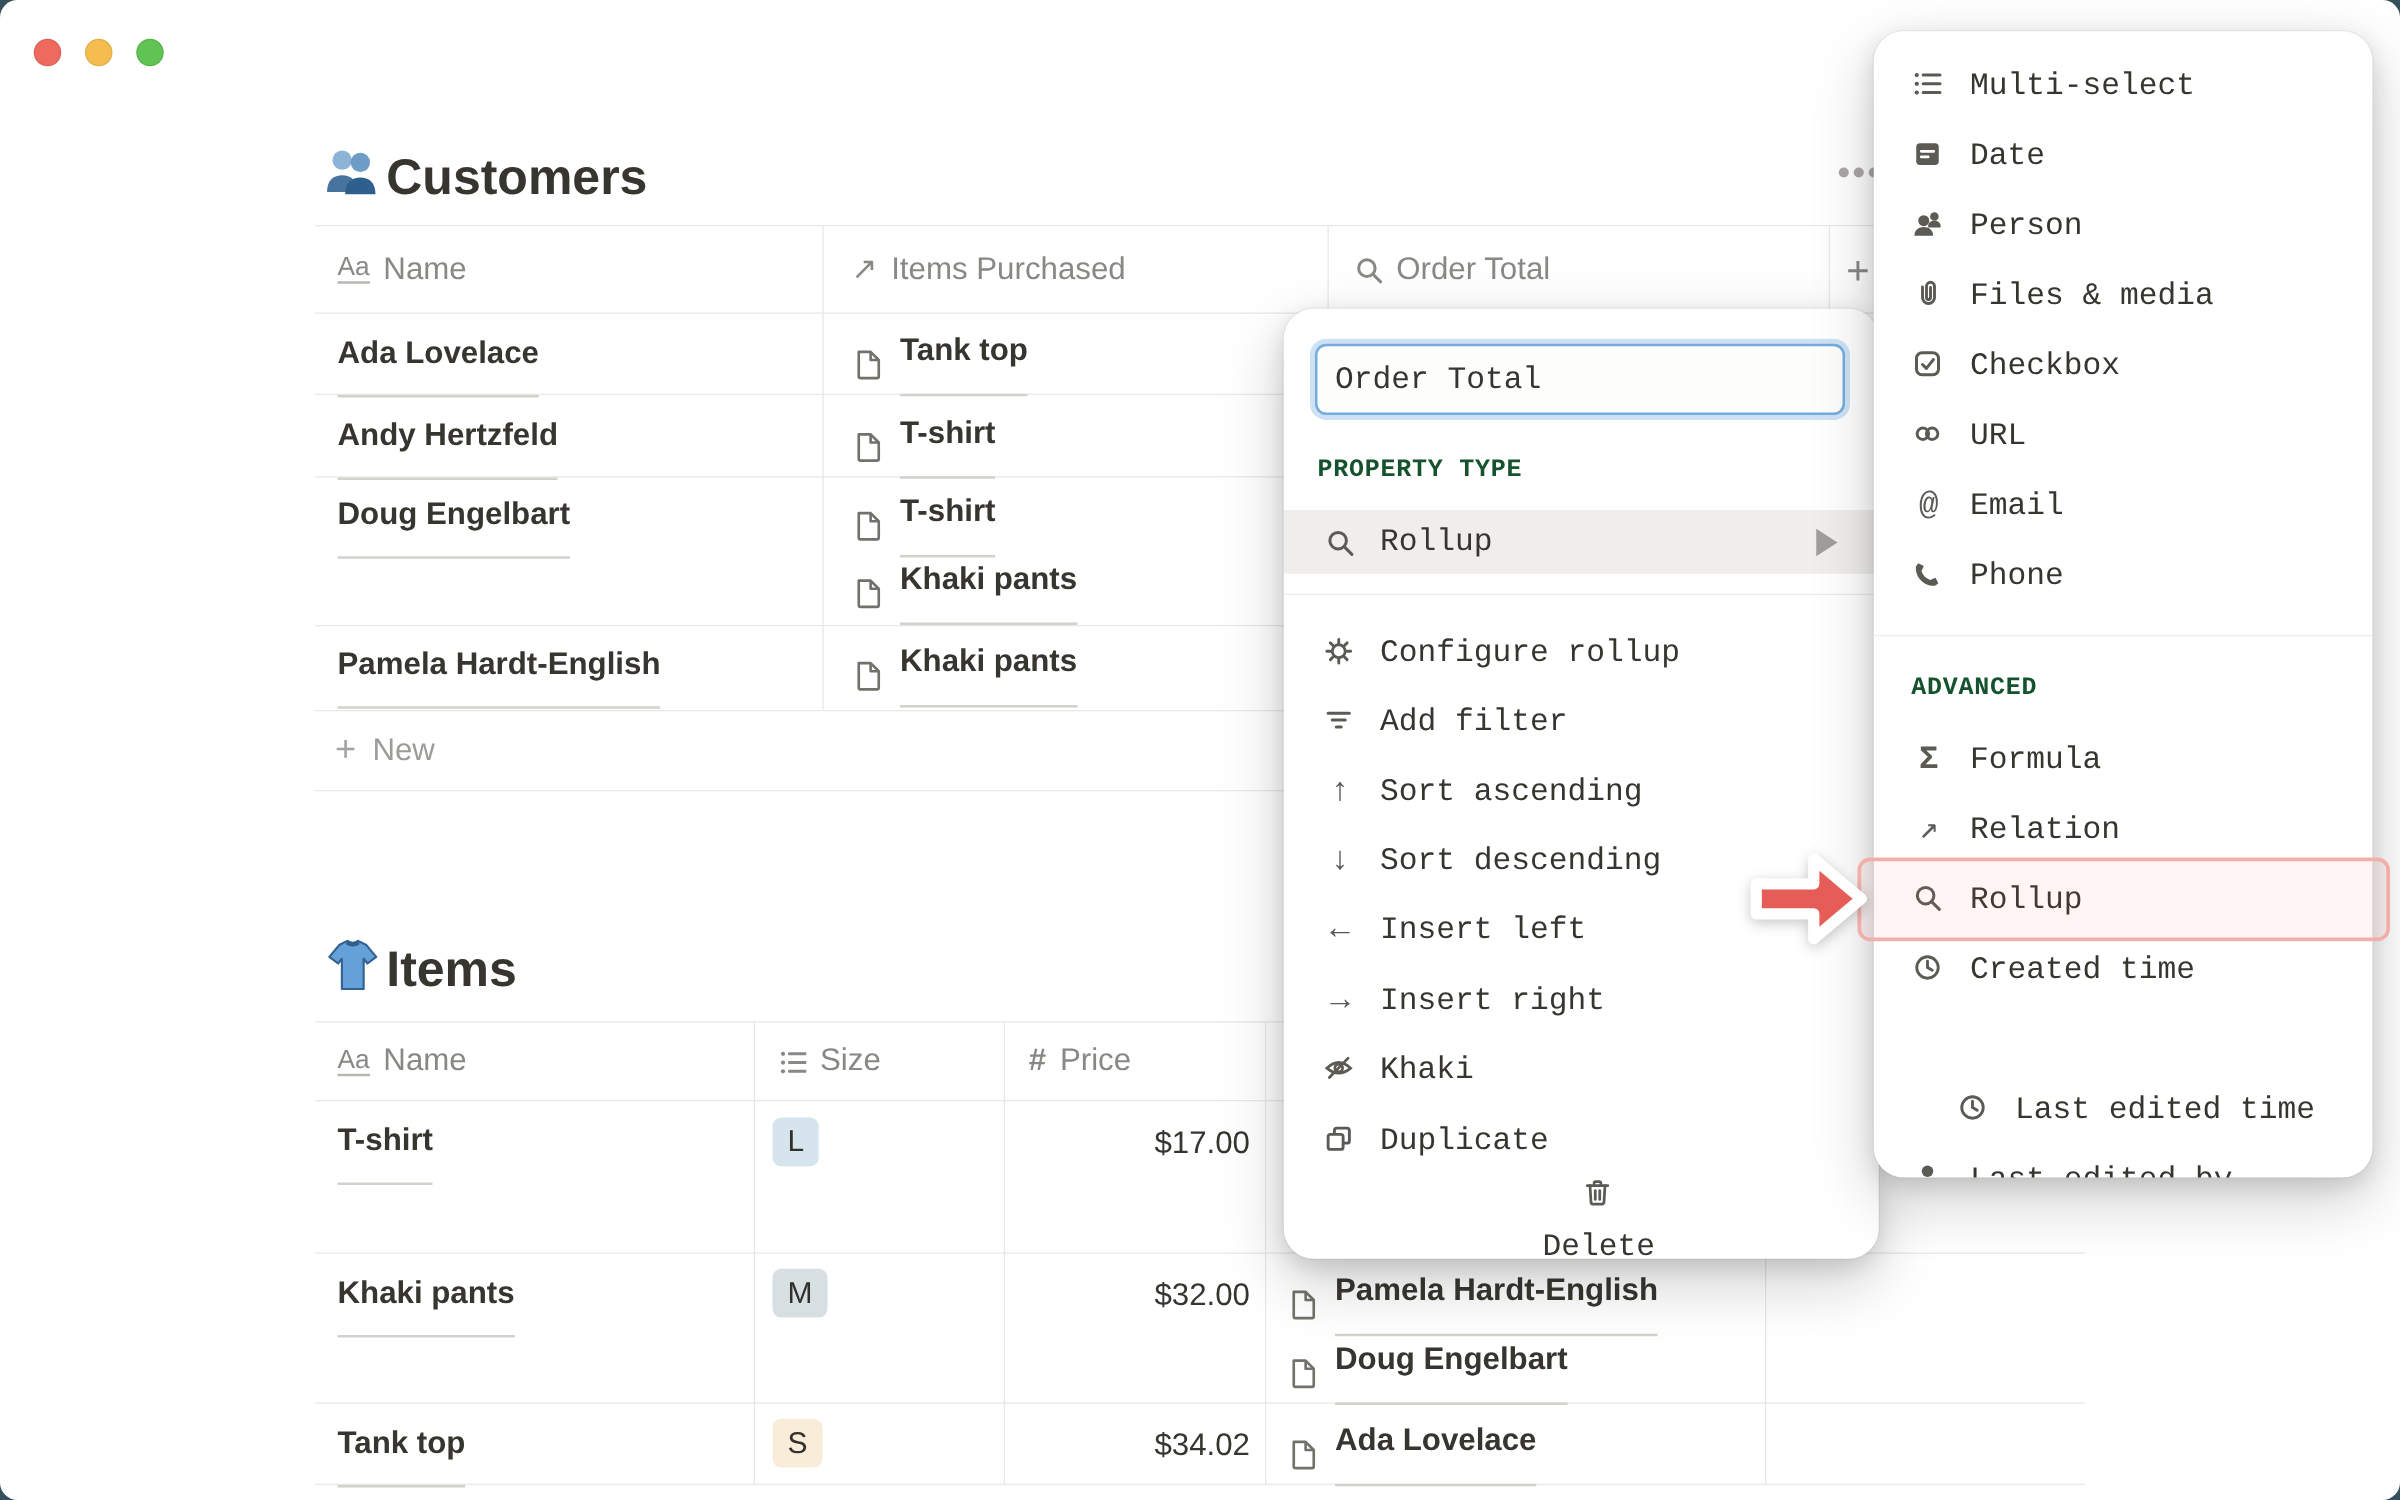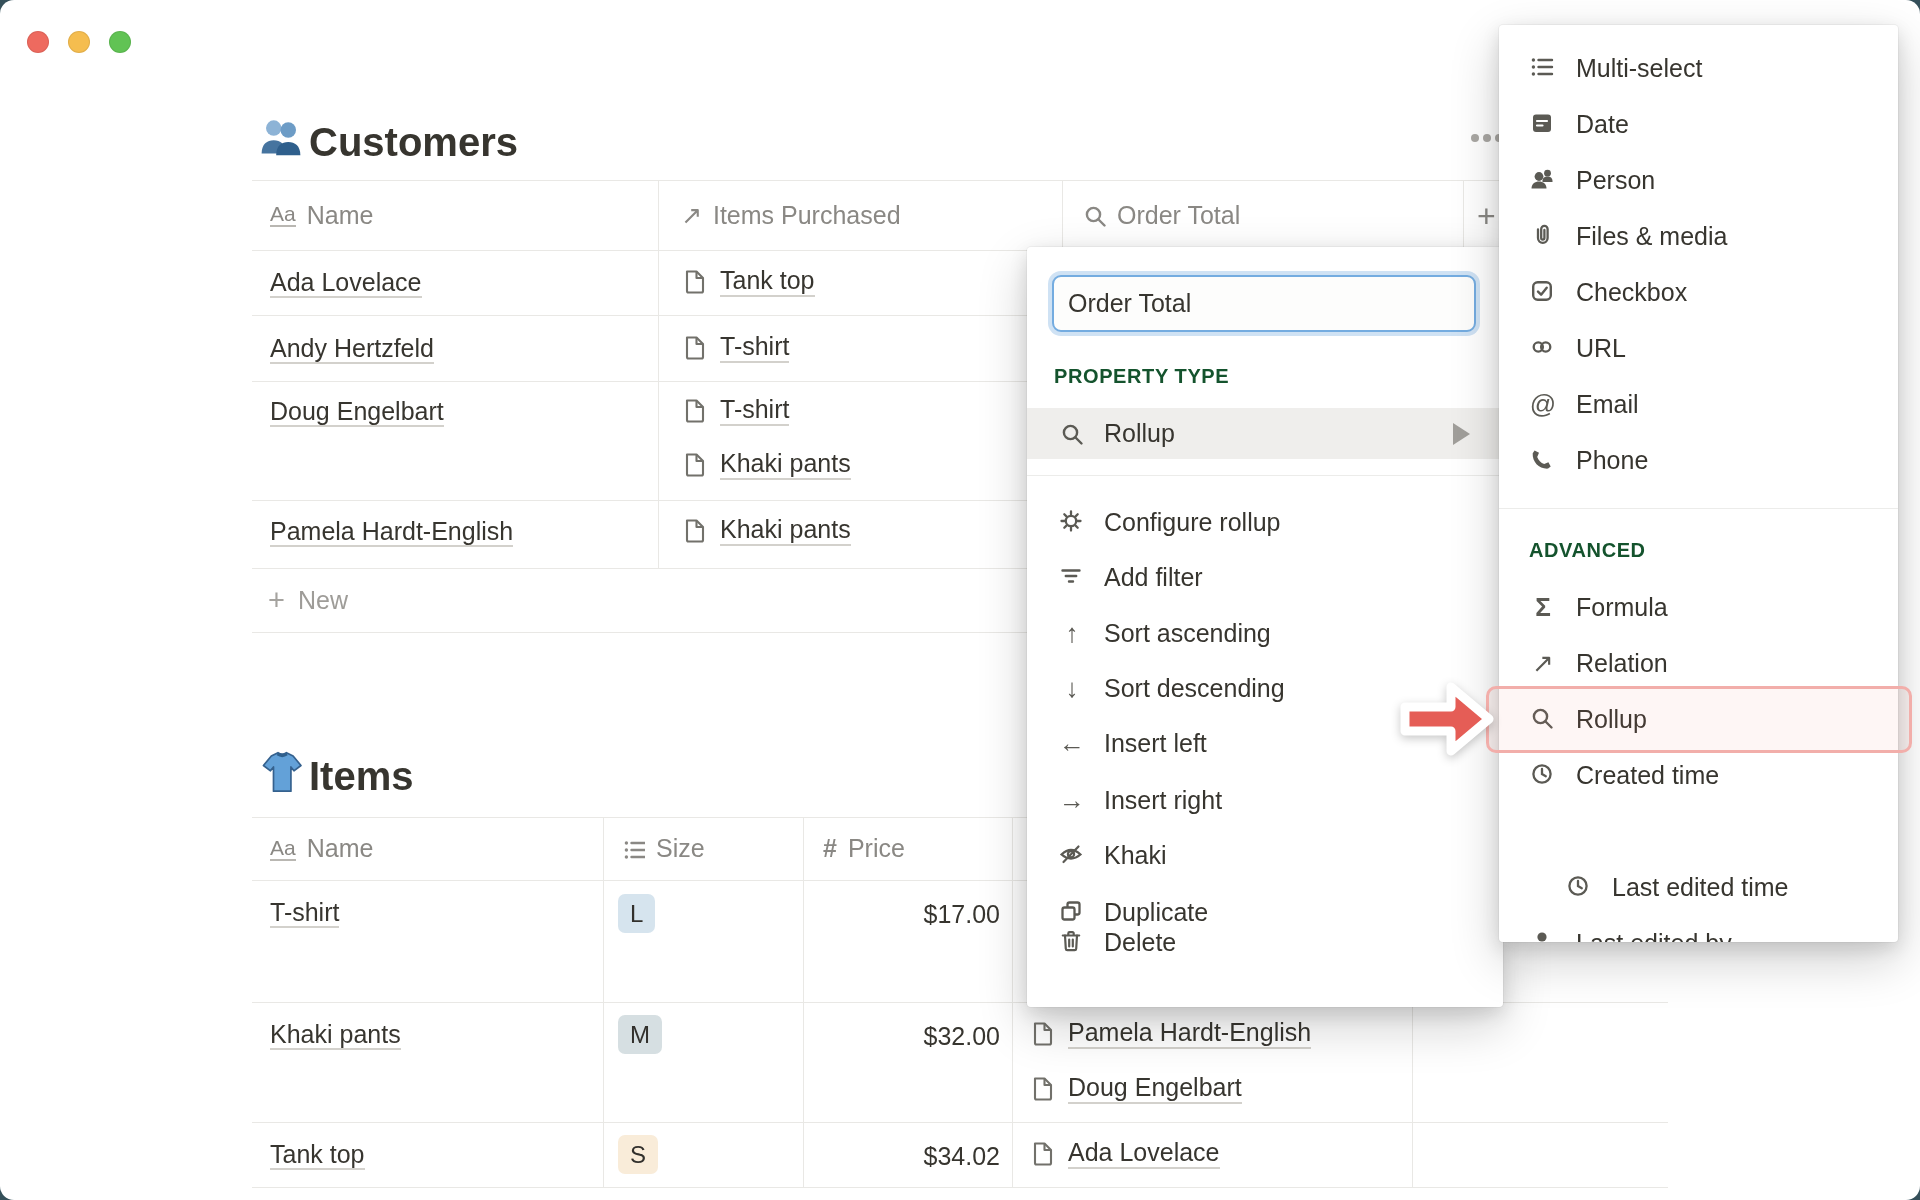--- a/index.html
+++ b/index.html
@@ -15,33 +15,33 @@
   .emoji{width:46px;height:46px;flex:none;}
   
   .tbl{position:absolute;}
   .hline,.vline{position:absolute;background:#e9e8e5;}
   .hline{height:1px;}
   .vline{width:1px;}
   .col-h{position:absolute;display:flex;align-items:center;gap:11px;color:#8a8884;font-size:25px;white-space:nowrap;}
   .aa{font-size:21px;line-height:1;border-bottom:2px solid #b9b7b2;padding-bottom:1px;}
   .glyph{font-size:25px;line-height:1;}
   .cell{position:absolute;font-size:25px;color:#37352f;white-space:nowrap;}
-  .plink{font-weight:400;border-bottom:2px solid #d3d1cc;padding-bottom:0;}
+  .plink{font-weight:700;border-bottom:2px solid #d3d1cc;padding-bottom:20px;}
   .pagerow{display:flex;align-items:center;gap:13px;}
   .pageic{width:25px;height:28px;flex:none;color:#72716b;}
   .newrow{position:absolute;display:flex;align-items:center;gap:13px;color:#9e9c98;font-size:25px;}
   .newplus{font-size:29px;line-height:1;color:#a5a39f;}
   .chip{position:absolute;height:39px;border-radius:7px;display:flex;align-items:center;justify-content:center;font-size:24px;color:#32302c;padding:0 12px;}
   .price{position:absolute;text-align:right;font-size:25px;color:#37352f;}
   .dots{position:absolute;display:flex;gap:4px;}
   .dots i{width:8px;height:8px;border-radius:50%;background:#aaa8a4;}
   .addcol{position:absolute;color:#8a8884;font-size:32px;font-weight:300;}
   
-  .menu{position:absolute;background:#ffffff;border-radius:4px;overflow:hidden;
-        box-shadow:0 0 0 1px rgba(15,15,15,.04),0 6px 18px rgba(15,15,15,.12),0 18px 50px rgba(15,15,15,.2);}
+  .menu{position:absolute;background:#ffffff;border-radius:24px;overflow:hidden;
+        box-shadow:0 0 0 1px rgba(15,15,15,.04),0 6px 18px rgba(15,15,15,.12),0 18px 50px rgba(15,15,15,.2);font-family:Liberation Mono, monospace;}
   .mi{position:absolute;left:0;right:0;height:54px;display:flex;align-items:center;padding-left:28px;gap:15px;font-size:25px;color:#37352f;box-sizing:border-box;}
   .pi{padding-left:27px;gap:16px;}
   .mic{width:34px;display:flex;justify-content:center;align-items:center;color:#5b5a54;flex:none;font-size:26px;font-weight:400;line-height:1;}
   .ic{width:26px;height:26px;display:block;}
   .seclabel{position:absolute;font-size:20px;font-weight:600;color:#14532d;letter-spacing:.6px;white-space:nowrap;}
   .selrow{position:absolute;left:0;right:0;background:#efeeec;display:flex;align-items:center;padding-left:28px;gap:15px;font-size:25px;color:#37352f;box-sizing:border-box;}
   .subarrow{position:absolute;width:0;height:0;border-top:11px solid transparent;border-bottom:11px solid transparent;border-left:17px solid #a09e9a;}
   .nameinput{position:absolute;box-sizing:border-box;background:#fdfdfc;border:2px solid #74ace0;border-radius:9px;
              box-shadow:0 0 0 4px #cfe2f4;font-family:inherit;font-size:25px;color:#37352f;padding:0 14px;outline:none;}
   .mdiv{position:absolute;left:0;right:0;height:1px;background:#ececea;}
@@ -362,21 +362,21 @@
         <span>Khaki</span>
         </div>
       <div class="mi" style="top:638px;">
         <span class="mic">
             <svg class="ic">
               <use href="#i-duplicate"></use>
             </svg>
           </span>
         <span>Duplicate</span>
         </div>
-      <div class="mi" style="top:668px;">
+      <div class="mi" style="top:695px;flex-direction:column;">
         <span class="mic">
             <svg class="ic">
               <use href="#i-trash"></use>
             </svg>
           </span>
         <span>Delete</span>
         </div>
     </div>
 
     <div class="menu" style="left:1499px;top:25px;width:399px;height:917px;">

